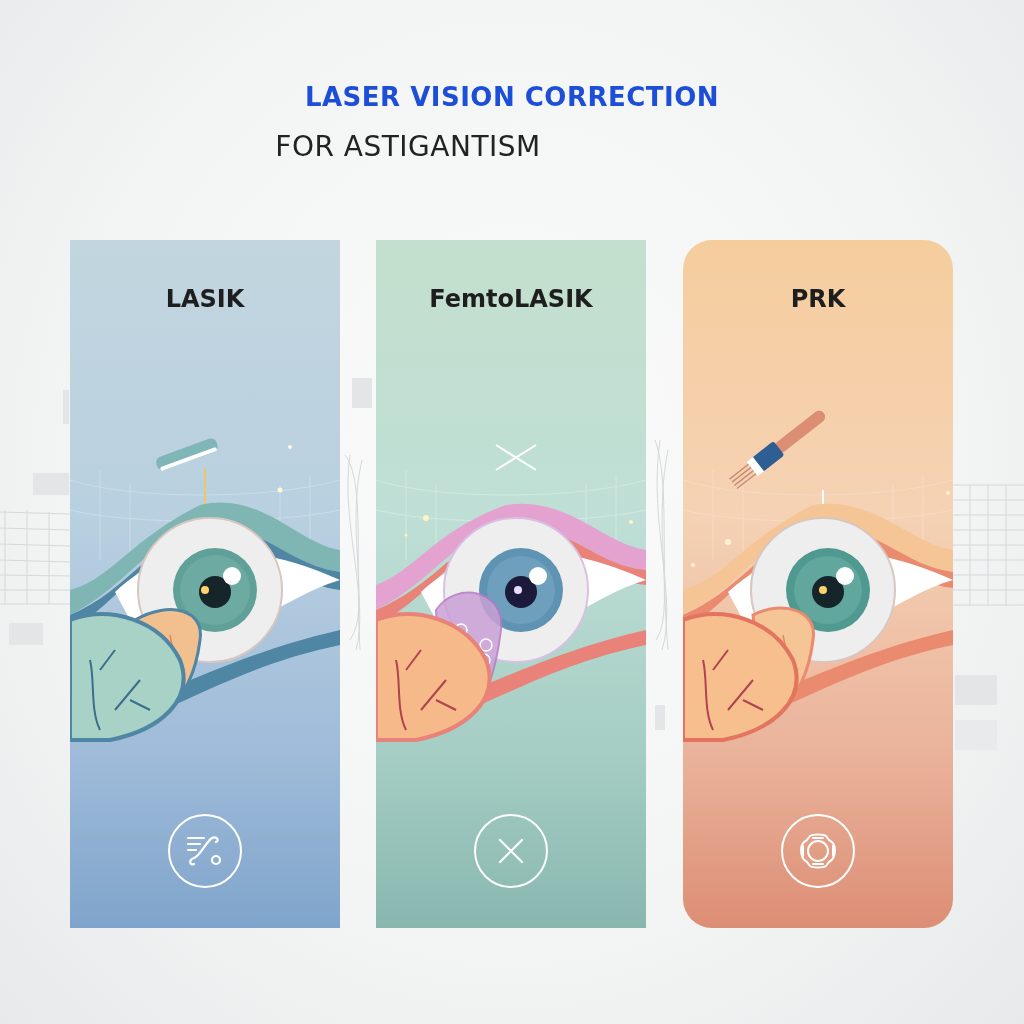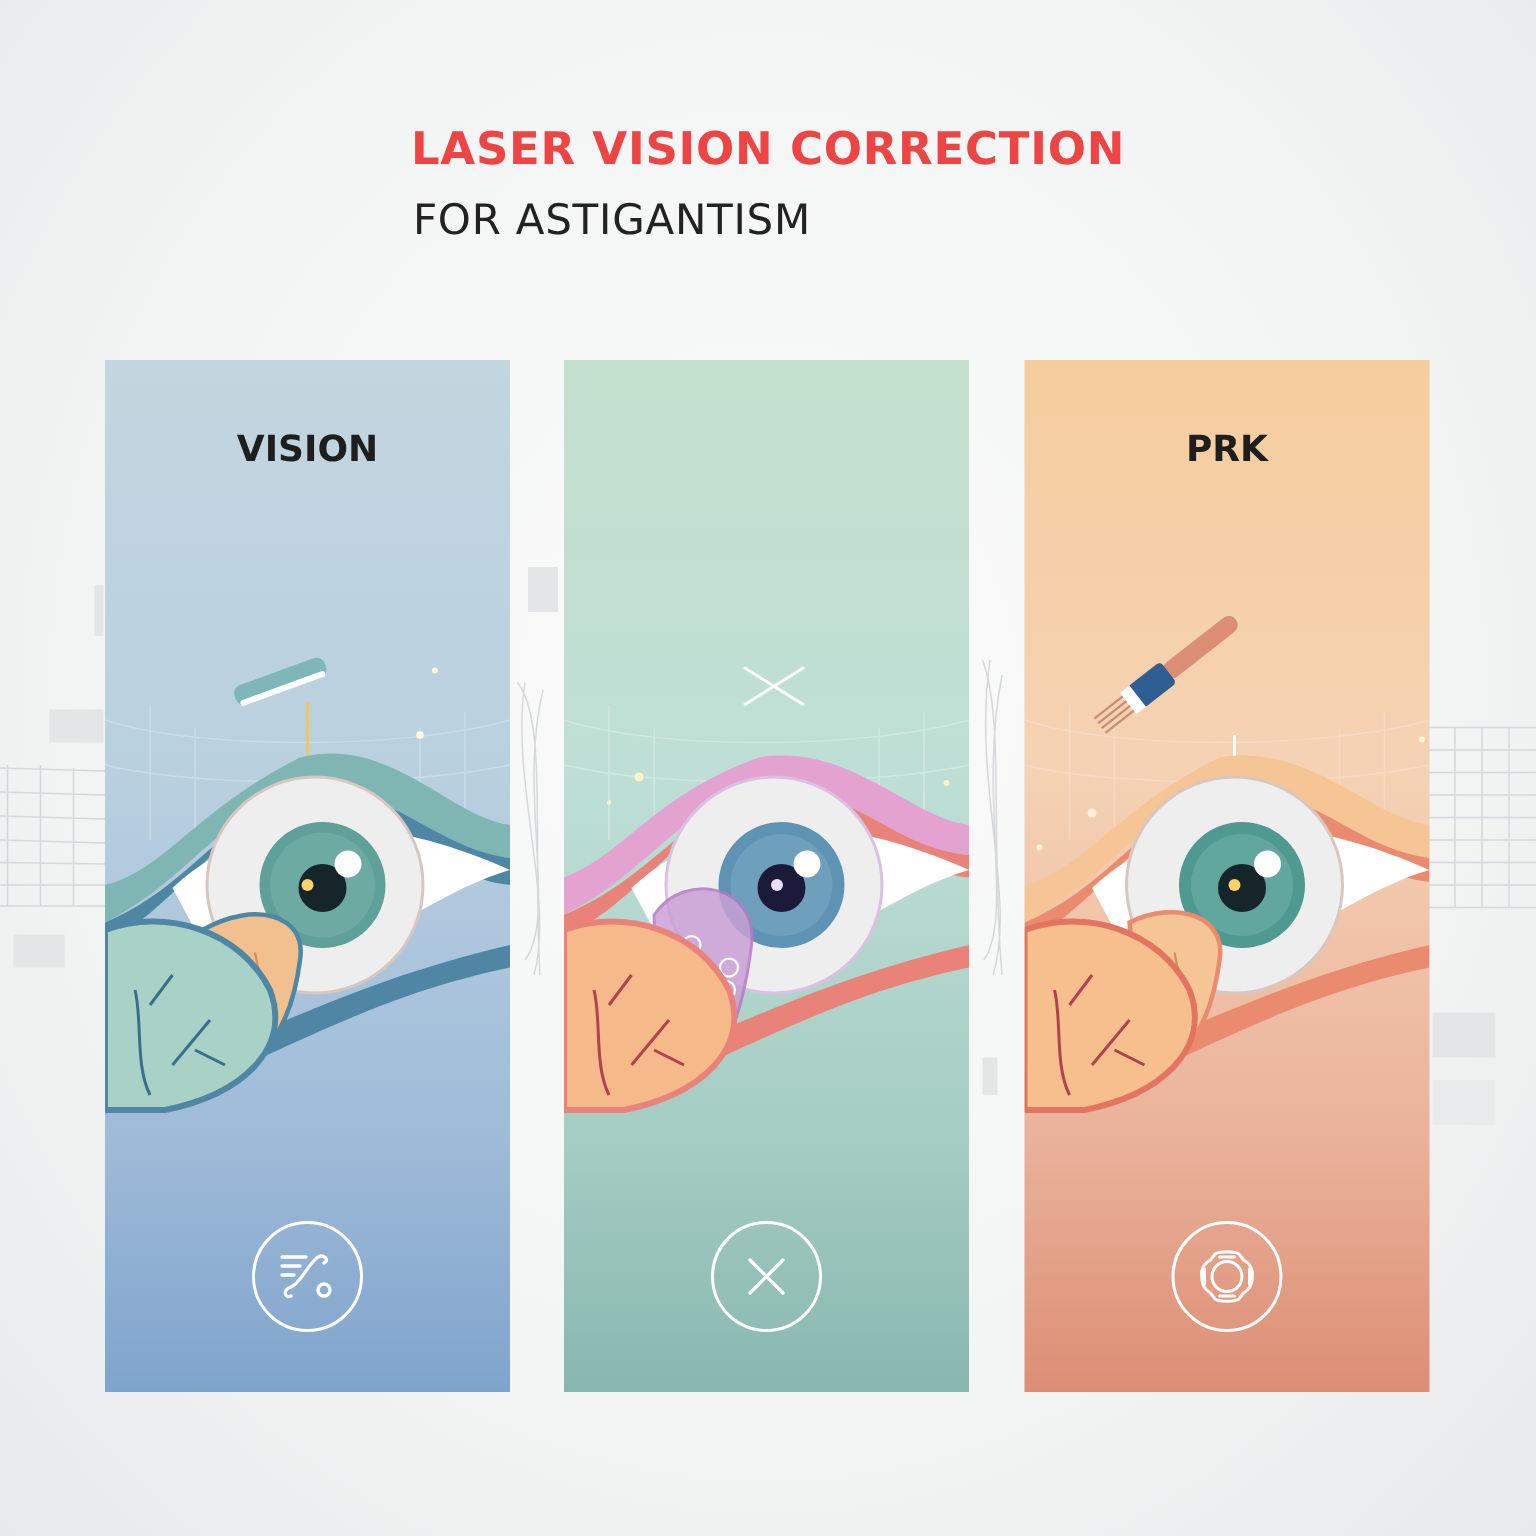--- a/index.html
+++ b/index.html
@@ -6,22 +6,22 @@
       margin: 0; padding: 0;
       width: 1024px; height: 1024px; overflow: hidden;
     }
     body {
       position: relative;
       background: radial-gradient(ellipse at 50% 45%, #fbfbfb 0%, #f3f4f4 60%, #e8e9ea 100%);
       font-family: "DejaVu Sans", "Liberation Sans", sans-serif;
     }
     .title {
       position: absolute; left: 0; width: 1024px; top: 82px;
-      text-align: center; font-size: 30px; font-weight: bold;
-      color: #ef4444; letter-spacing: 0.5px;
+      text-align: center; font-size: 26px; font-weight: bold;
+      color: #1d4ed8; letter-spacing: 0.5px;
     }
     .subtitle {
       position: absolute; left: 0; width: 816px; top: 130px;
       text-align: center; font-size: 28px; font-weight: normal;
       color: #222; letter-spacing: 0.5px;
     }
     .bg-deco { position: absolute; left: 0; top: 0; width: 1024px; height: 1024px; pointer-events: none; }
     .panel {
       position: absolute; top: 240px; width: 270px; height: 688px;
       overflow: hidden;
@@ -31,21 +31,21 @@
       text-align: center; font-size: 24px; font-weight: bold; color: #1e1e1e;
     }
     .panel svg.illus { position: absolute; left: 0; top: 0; }
     .icon-badge {
       position: absolute; left: 50%; top: 574px; margin-left: -37px;
       width: 70px; height: 70px; border: 2.5px solid #fff; border-radius: 50%;
     }
     .icon-badge svg { position: absolute; left: 0; top: 0; }
     #p1 { left: 70px;  background: linear-gradient(180deg, #c2d6df 0%, #b9d0e0 40%, #9fbbd9 75%, #7fa4cb 100%); }
     #p2 { left: 376px; background: linear-gradient(180deg, #c3dfcd 0%, #bfdfd6 40%, #a5cdc3 75%, #88b7af 100%); }
-    #p3 { left: 683px; background: linear-gradient(180deg, #f5cd9d 0%, #f5d2b4 40%, #eab29b 75%, #dc8e74 100%); }
+    #p3 { left: 683px; background: linear-gradient(180deg, #f5cd9d 0%, #f5d2b4 40%, #eab29b 75%, #dc8e74 100%); border-radius: 29px; }
   </style>
 </head>
 <body>
 
 <svg class="bg-deco" width="1024" height="1024" viewBox="0 0 1024 1024">
   <g stroke="#d5d8da" stroke-width="1" fill="none">
 
     <path d="M0 512 L70 514 M0 528 L70 530 M0 544 L70 546 M0 560 L70 562 M0 575 L70 576 M0 590 L70 590 M0 604 L70 604"></path>
     <path d="M5 510 L5 604 M27 510 L27 604 M49 512 L49 604"></path>
 
@@ -63,21 +63,21 @@
     <rect x="955" y="675" width="42" height="30"></rect>
     <rect x="955" y="720" width="42" height="30" fill="#e8eaeb"></rect>
     <rect x="655" y="705" width="10" height="25"></rect>
   </g>
 </svg>
 
 <div class="title">LASER VISION CORRECTION</div>
 <div class="subtitle">FOR ASTIGANTISM</div>
 
 <div class="panel" id="p1">
-  <div class="panel-title">VISION</div>
+  <div class="panel-title">LASIK</div>
   <svg class="illus" width="270" height="688" viewBox="0 0 270 688">
     <g stroke="#cfe0ea" stroke-width="1" fill="none" opacity="0.8">
       <path d="M0 240 C 60 260, 200 260, 270 240 M0 270 C 60 285, 200 285, 270 270"></path>
       <path d="M30 230 L30 320 M60 245 L60 320 M210 245 L210 320 M240 235 L240 320"></path>
     </g>
     <circle cx="220" cy="207" r="2" fill="#fff7d8"></circle>
     <circle cx="210" cy="250" r="2.5" fill="#fff7d8"></circle>
 
     <g transform="rotate(-20 115 215)">
       <rect x="85" y="208" width="64" height="14" rx="6" fill="#7fb6b8"></rect>
@@ -106,20 +106,21 @@
   <div class="icon-badge">
     <svg width="70" height="70" viewBox="0 0 70 70" fill="none" stroke="#fff" stroke-width="2.2" stroke-linecap="round">
       <path d="M18 22 L34 22 M18 28 L30 28 M18 34 L26 34"></path>
       <path d="M24 48 C 20 50, 18 44, 24 42 C 30 40, 36 26, 42 22 C 46 20, 50 24, 46 26"></path>
       <circle cx="46" cy="44" r="4"></circle>
     </svg>
   </div>
 </div>
 
 <div class="panel" id="p2">
+  <div class="panel-title">FemtoLASIK</div>
   <svg class="illus" width="270" height="688" viewBox="0 0 270 688">
     <g stroke="#d6ebe3" stroke-width="1" fill="none" opacity="0.8">
       <path d="M0 240 C 60 260, 200 260, 270 240 M0 270 C 60 285, 200 285, 270 270"></path>
       <path d="M30 230 L30 320 M60 245 L60 320 M210 245 L210 320 M240 235 L240 320"></path>
     </g>
     <circle cx="50" cy="278" r="3" fill="#fff3c6"></circle>
     <circle cx="230" cy="300" r="3" fill="#fff3c6"></circle>
     <circle cx="255" cy="282" r="2" fill="#fff3c6"></circle>
     <circle cx="30" cy="295" r="1.5" fill="#fff3c6"></circle>
 

